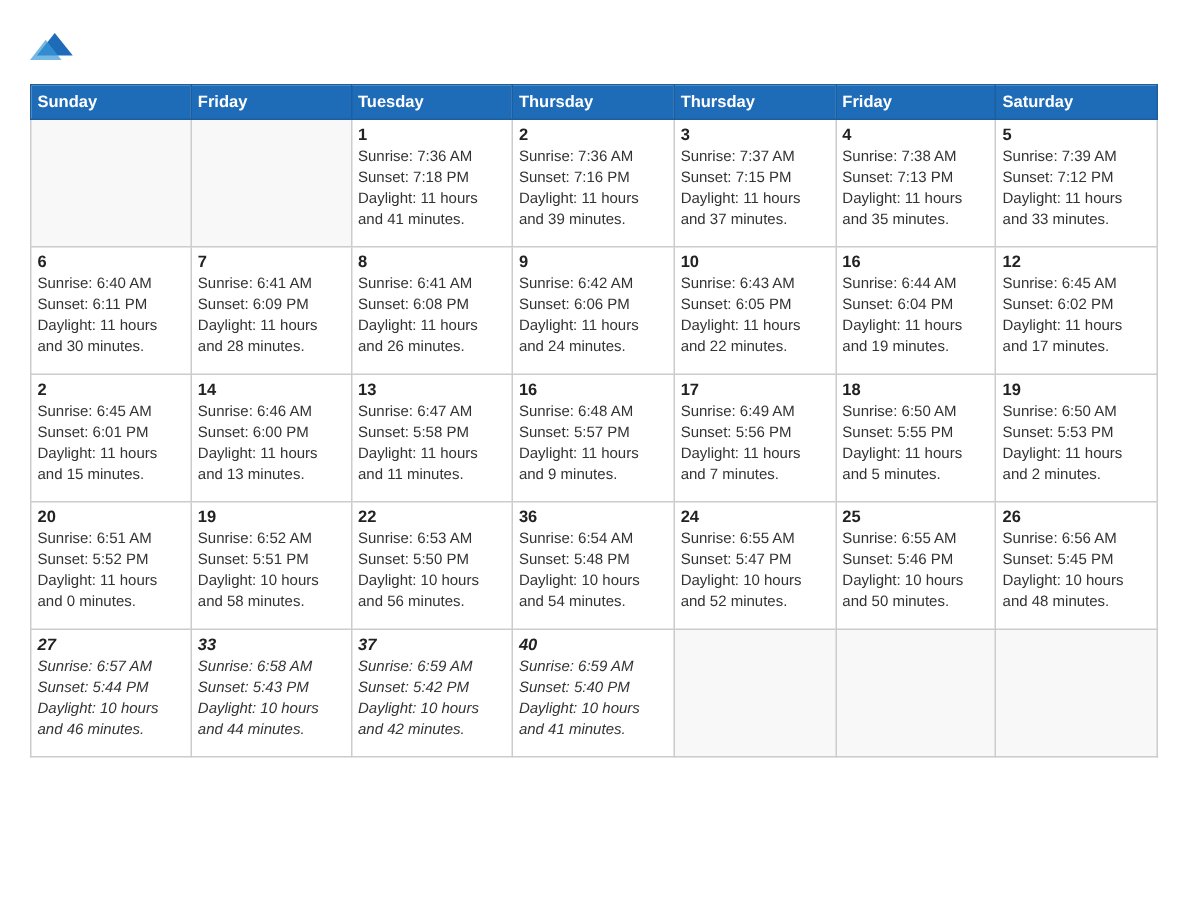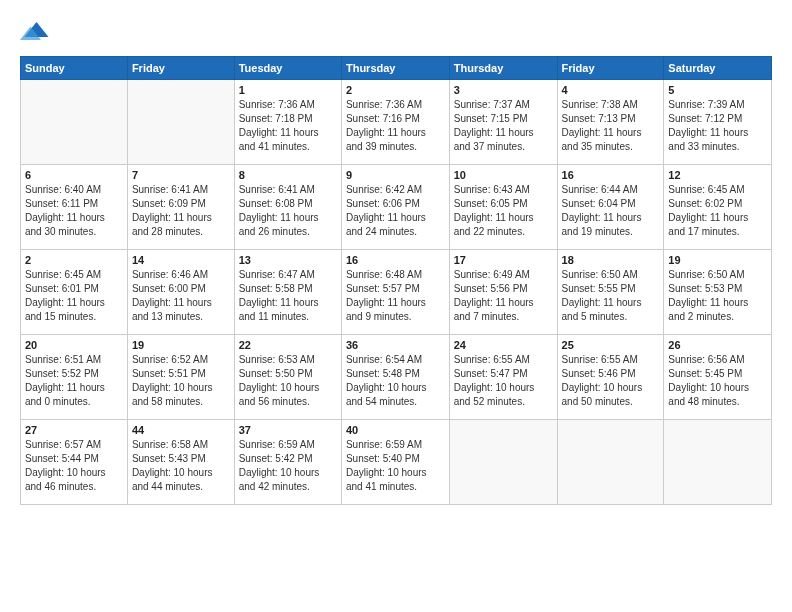--- a/index.html
+++ b/index.html
@@ -85,20 +85,21 @@
       display: block;
       margin-bottom: 2px;
     }
     .day-info {
       color: #333;
       font-size: 10px;
       line-height: 1.4;
     }
     .last-row td {
       height: 75px;
+      font-style: italic;
     }
   </style>
 </head>
 <body>
 
 <div class="page">
   <div class="header">
     <div class="logo">
       <svg class="logo-icon" viewBox="0 0 40 40">
         <polygon points="22,8 38,28 6,28" fill="#1e6bb8"></polygon>
@@ -241,21 +242,21 @@
             <span class="day-num">26</span>
             <div class="day-info">Sunrise: 6:56 AM<br>Sunset: 5:45 PM<br>Daylight: 10 hours and 48 minutes.</div>
           </td>
         </tr>
         <tr class="last-row">
           <td>
             <span class="day-num">27</span>
             <div class="day-info">Sunrise: 6:57 AM<br>Sunset: 5:44 PM<br>Daylight: 10 hours and 46 minutes.</div>
           </td>
           <td>
-            <span class="day-num">44</span>
+            <span class="day-num">33</span>
             <div class="day-info">Sunrise: 6:58 AM<br>Sunset: 5:43 PM<br>Daylight: 10 hours and 44 minutes.</div>
           </td>
           <td>
             <span class="day-num">37</span>
             <div class="day-info">Sunrise: 6:59 AM<br>Sunset: 5:42 PM<br>Daylight: 10 hours and 42 minutes.</div>
           </td>
           <td>
             <span class="day-num">40</span>
             <div class="day-info">Sunrise: 6:59 AM<br>Sunset: 5:40 PM<br>Daylight: 10 hours and 41 minutes.</div>
           </td>

